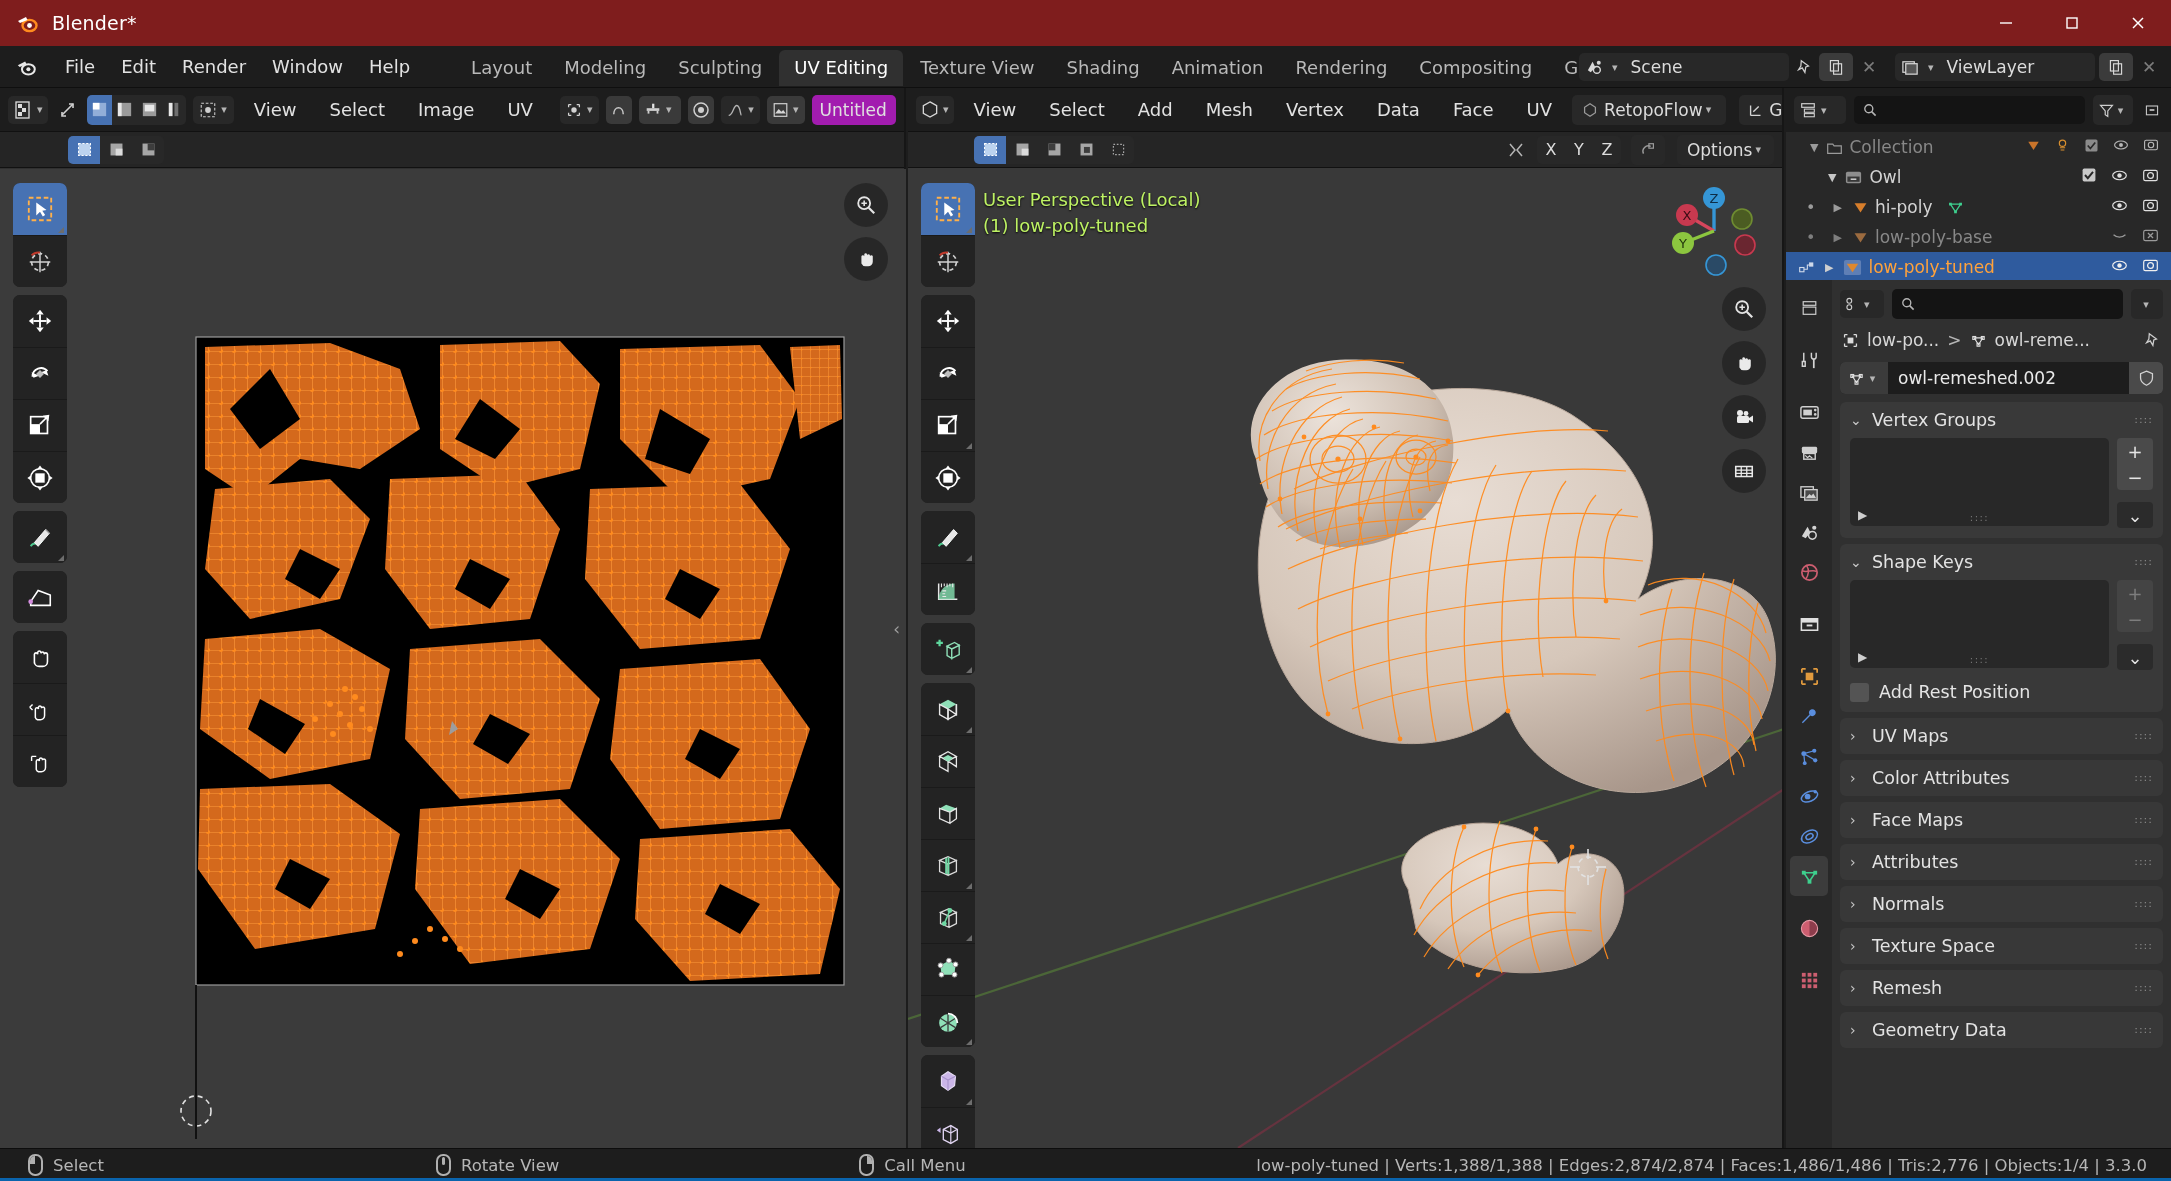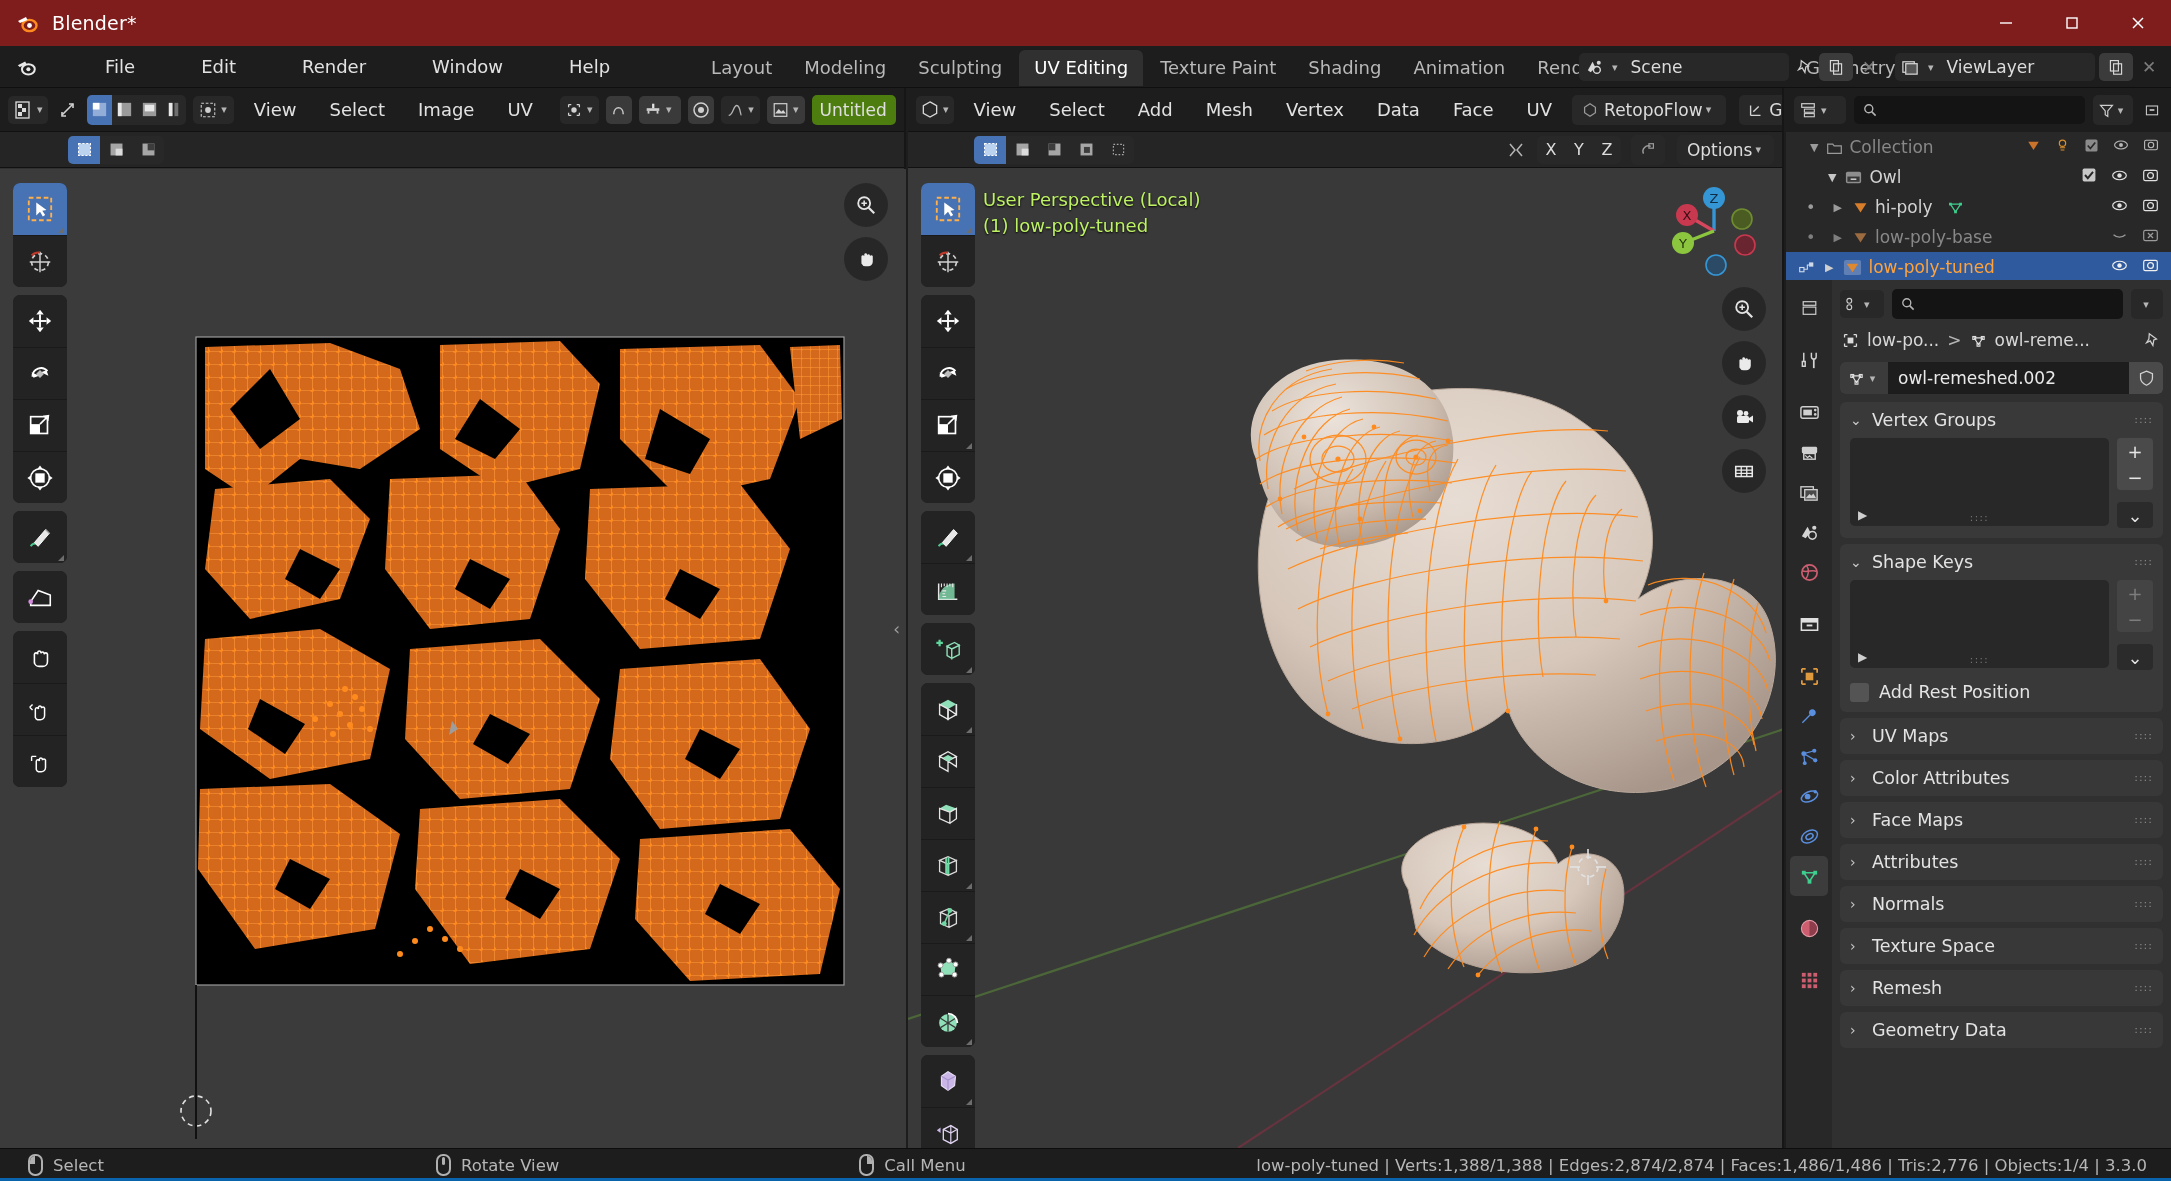--- a/index.html
+++ b/index.html
@@ -12,37 +12,37 @@
   #titlebar{ position:absolute; left:0; top:0; width:2171px; height:46px;
     background:#7f1d1d; display:flex; align-items:center; }
   #titlebar .t-logo{ margin-left:16px; margin-right:12px; display:flex; }
   #titlebar .t-text{ font-size:19px; color:#fff; letter-spacing:.2px; }
   .win-btns{ position:absolute; right:0; top:0; height:46px; display:flex; }
   .win-btn{ width:66px; height:46px; display:flex; align-items:center; justify-content:center;
     color:#fff; font-size:20px; }
 
   
   #topbar{ position:absolute; left:0; top:46px; width:2171px; height:42px;
-    background:#1d1d1d; display:flex; align-items:center; border-bottom:1px solid #0f0f0f;gap:40px;}
+    background:#1d1d1d; display:flex; align-items:center; border-bottom:1px solid #0f0f0f;}
   #topbar .bl-icon{ margin:0 14px 0 16px; display:flex; }
   .menu-item{ padding:4px 13px; font-size:18px; color:#e2e2e2; border-radius:4px; }
   .ws-tabs{ display:flex; align-items:center; margin-left:32px; height:60px;justify-content:flex-end;}
   .ws-tab{ padding:7px 15px 8px; font-size:18px; color:#b9b9b9; border-radius:6px 6px 0 0;
     margin:0 1px; position:relative; top:1px;}
   .ws-tab.active{ background:#303030; color:#fff; }
   .topbar-right{ position:absolute; right:6px; top:0; height:42px; display:flex; align-items:center; }
 
   
   .w{ background:#282828; border-radius:5px; height:28px; display:flex; align-items:center;
       color:#dcdcdc; font-size:17px; }
   .w.btn{ background:#3b3b3b; }
   .ico{ display:inline-flex; align-items:center; justify-content:center; }
   .chev{ font-size:11px; color:#b5b5b5; margin:0 5px 0 3px; }
 
-  .field{ background:#4d7c0f; border-radius:5px; height:30px; display:flex; align-items:center;
+  .field{ background:#a21caf; border-radius:5px; height:30px; display:flex; align-items:center;
     padding:0 8px; color:#e0e0e0; font-size:17px; }
 
   
   #workarea{ position:absolute; left:0; top:88px; width:2171px; height:1060px; }
 
   
   #uveditor{ position:absolute; left:0; top:0; width:906px; height:1060px; background:#303030;
      border-right:2px solid #161616; }
   .editor-header{ height:44px; background:#1d1d1d; display:flex; align-items:center; padding:0 8px;
      gap:7px; border-bottom:1px solid #111; }
@@ -190,21 +190,21 @@
   <div class="menu-item">Edit</div>
   <div class="menu-item">Render</div>
   <div class="menu-item">Window</div>
   <div class="menu-item">Help</div>
 
   <div class="ws-tabs">
     <div class="ws-tab">Layout</div>
     <div class="ws-tab">Modeling</div>
     <div class="ws-tab">Sculpting</div>
     <div class="ws-tab active">UV Editing</div>
-    <div class="ws-tab">Texture Paint</div>
+    <div class="ws-tab">Texture View</div>
     <div class="ws-tab">Shading</div>
     <div class="ws-tab">Animation</div>
     <div class="ws-tab">Rendering</div>
     <div class="ws-tab">Compositing</div>
     <div class="ws-tab">Geometry Nodes</div>
     <div class="ws-tab">S</div>
   </div>
 
   <div class="topbar-right">
 

